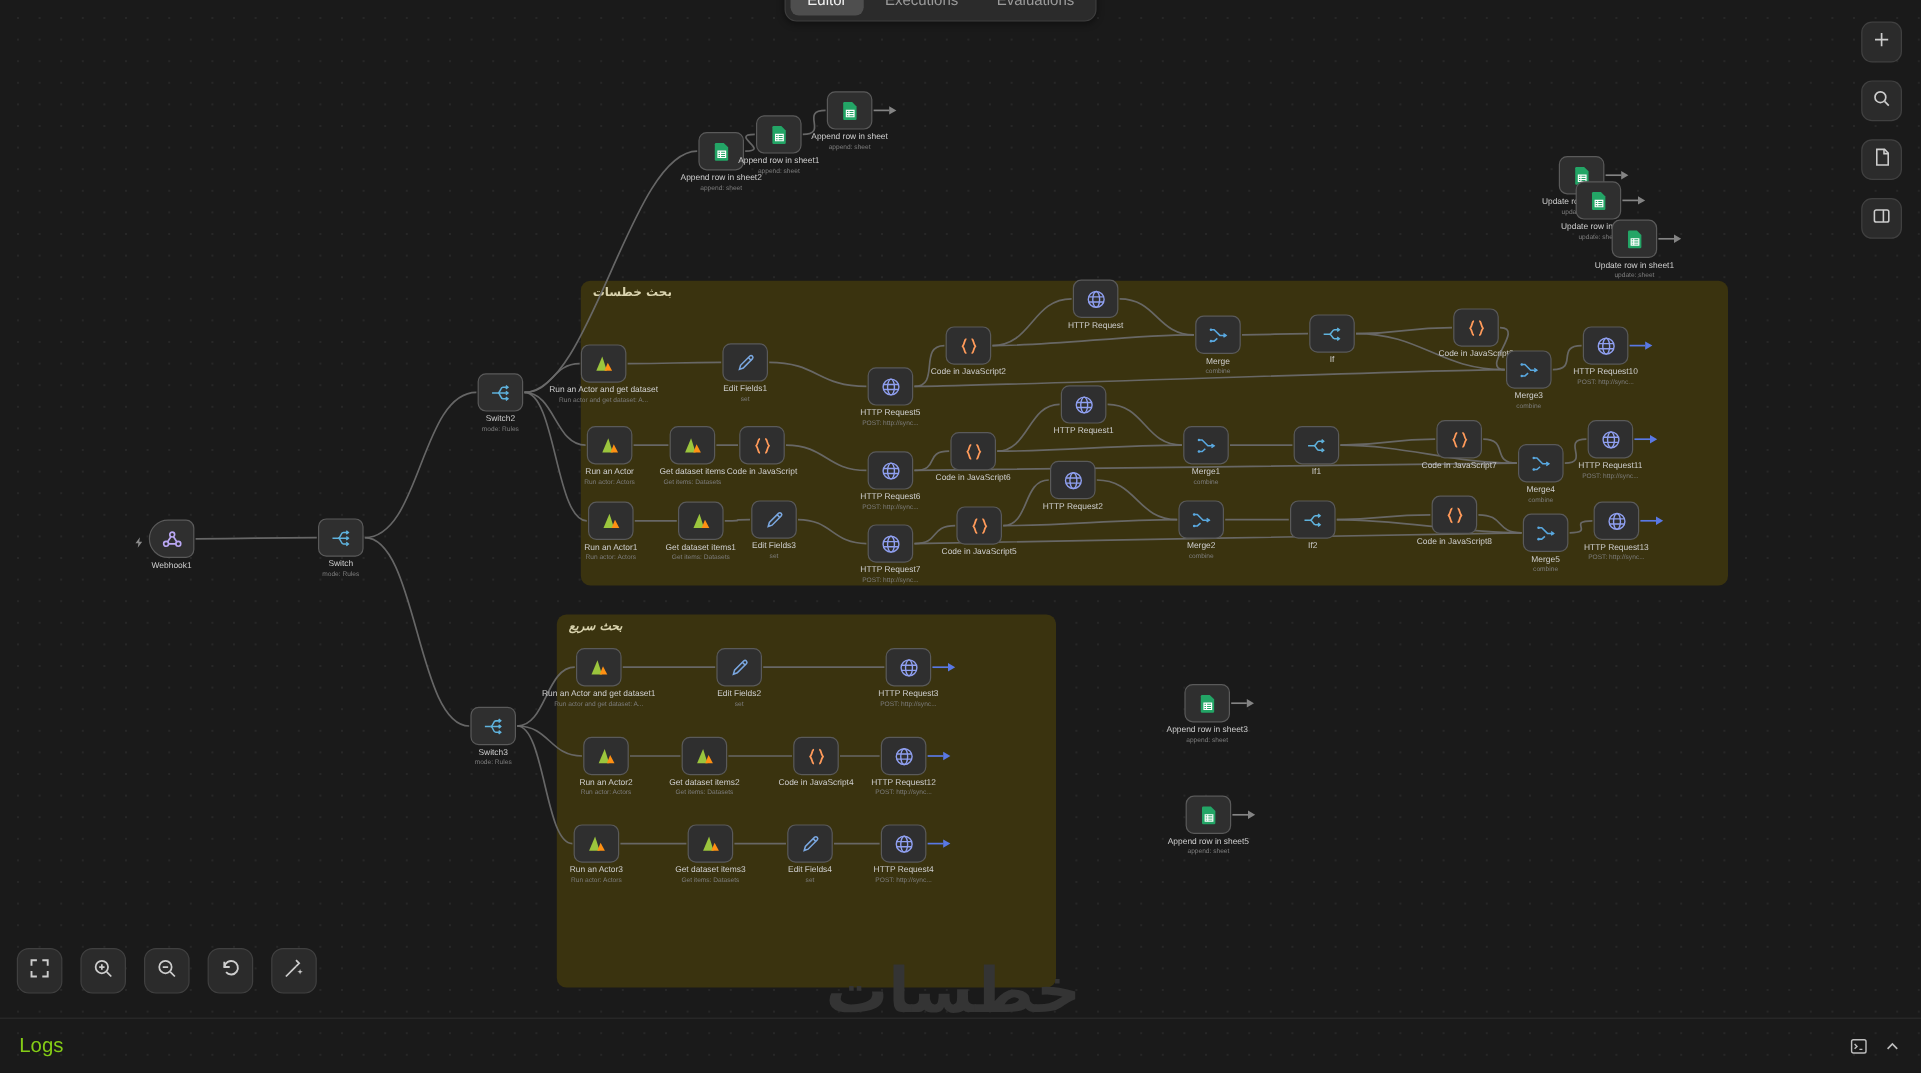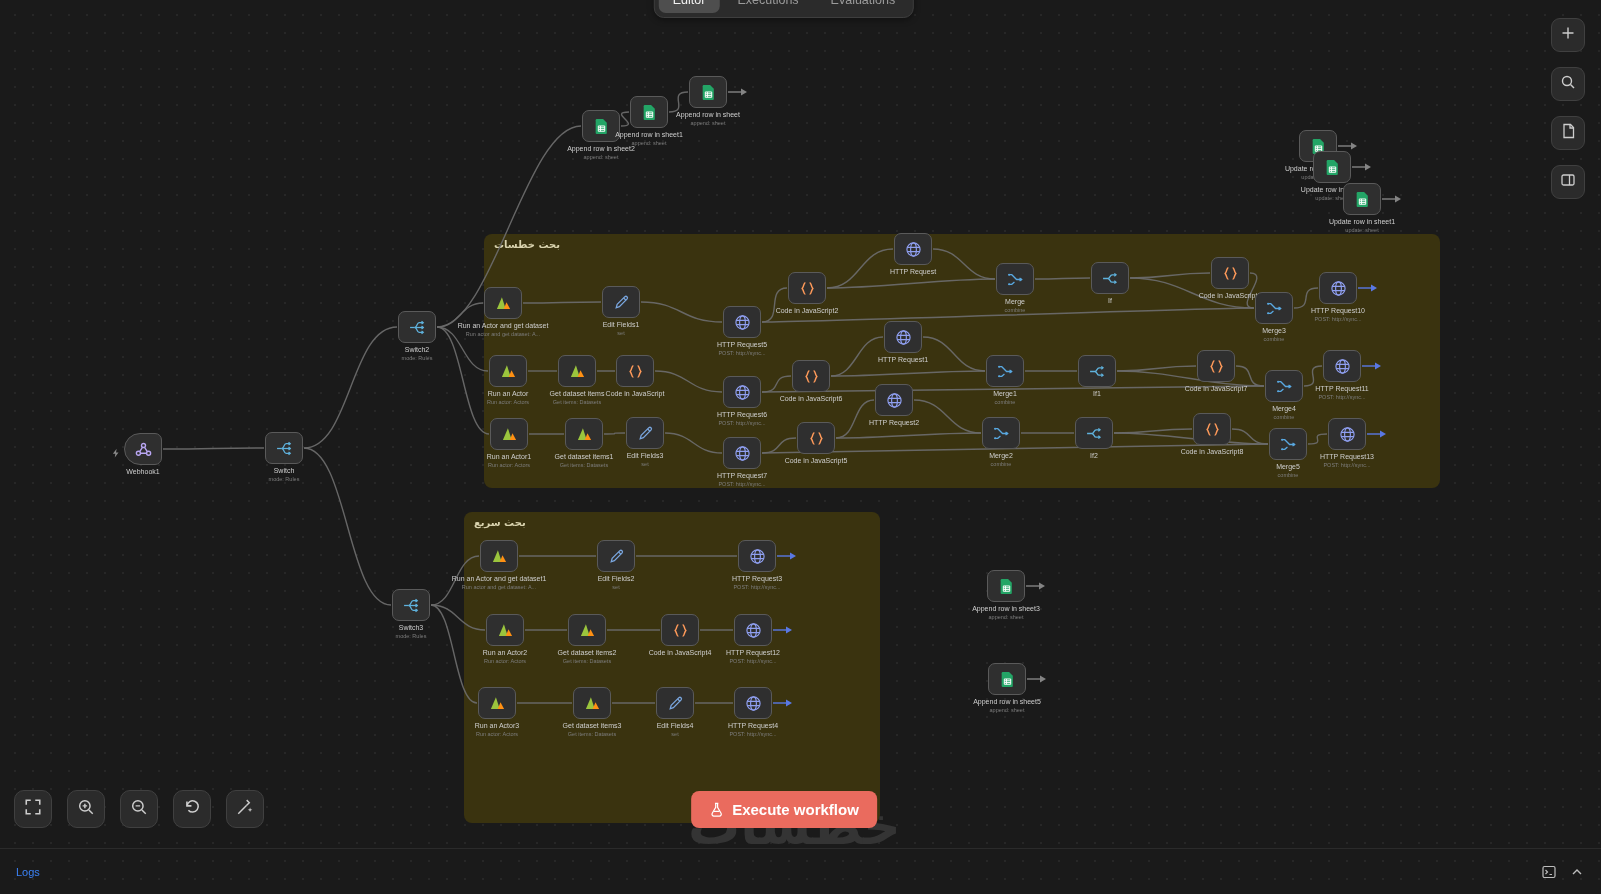--- a/index.html
+++ b/index.html
@@ -41,35 +41,35 @@
   #execute-btn{position:absolute;left:784px;top:791px;transform:translateX(-50%);height:37px;
     display:flex;align-items:center;gap:8px;padding:0 18px;border:none;border-radius:8px;
     background:var(--accent,#ea6b5e);color:#fff;font-size:15px;font-weight:600;cursor:pointer;z-index:15;
     font-family:"Liberation Sans",sans-serif}
   #execute-btn .flask svg{width:15px;height:15px;display:block}
   #watermark{position:absolute;left:688px;top:800px;width:200px;text-align:center;font-size:52px;
     font-weight:bold;color:#343434;z-index:4;line-height:1;font-family:"DejaVu Sans",sans-serif;
     pointer-events:none}
   #logs-bar{position:absolute;left:0;bottom:0;width:100%;height:46px;border-top:1px solid #2b2b2b;
     display:flex;align-items:center;padding:0 16px;z-index:16;background:transparent;cursor:pointer}
-  #logs-bar .lbl{font-size:11px;color:#3b82f6}
+  #logs-bar .lbl{font-size:17px;color:#84cc16}
   #logs-bar .right{margin-left:auto;display:flex;align-items:center;gap:12px}
   #logs-bar .right svg{width:16px;height:16px;display:block;cursor:pointer}
 </style>
 </head>
 <body>
 
 <div id="app">
 
   <div id="canvas">
     <div id="groups">
         <div class="group" style="left: 484px; top: 234px; width: 956px; height: 254px;">
           <div class="glabel">بحث خطسات</div>
         </div>
-        <div class="group" style="left: 464px; top: 512px; width: 416px; height: 311px;">
+        <div class="group" style="left: 464px; top: 512px; width: 416px; height: 311px; font-style: italic;">
           <div class="glabel">بحث سريع</div>
         </div>
       </div>
     <svg id="wires">
         <path d="M 163 449 C 213.5 449, 213.5 448, 264 448"></path>
         <path d="M 304 448 C 350.5 448, 350.5 327, 397 327"></path>
         <path d="M 304 448 C 347.5 448, 347.5 605, 391 605"></path>
         <path d="M 437 327 C 492 327, 526 126, 581 126"></path>
         <path d="M 621 126 C 643 126, 607 112, 629 112"></path>
         <path d="M 669 112 C 691 112, 666 92, 688 92"></path>
@@ -904,29 +904,20 @@
     </div>
     <div class="ctrl-btn">
       <span><svg viewBox="0 0 16 16" fill="none" stroke="#cdcdcd" stroke-width="1.3">
             <path d="M2 14l7.5-7.5"></path>
             <path d="M9.5 6.5L11.8 4.2l-2.3-2.3"></path>
             <path d="M12.5 8.5l.5 1.5 1.5.5-1.5.5-.5 1.5-.5-1.5-1.5-.5 1.5-.5z" fill="#cdcdcd" stroke="none"></path>
           </svg></span>
     </div>
   </div>
 
-  <button id="execute-btn">
-    <span class="flask">
-        <svg viewBox="0 0 16 16" fill="none" stroke="#fff" stroke-width="1.3">
-          <path d="M6.2 1.5h3.6M7 1.5v4.2L3.3 12a2 2 0 0 0 1.8 3h5.8a2 2 0 0 0 1.8-3L9 5.7V1.5"></path>
-          <path d="M5 10h6"></path>
-        </svg>
-      </span>
-    <span>Execute workflow</span>
-  </button>
 
   <div id="logs-bar">
     <span class="lbl">Logs</span>
     <div class="right">
       <span>
           <svg viewBox="0 0 16 16" fill="none" stroke="#bdbdbd" stroke-width="1.2">
             <rect x="2" y="2.5" width="12" height="11" rx="1.5"></rect>
             <path d="M4.5 6l2 2-2 2M8.5 10.5H11"></path>
           </svg>
         </span>

